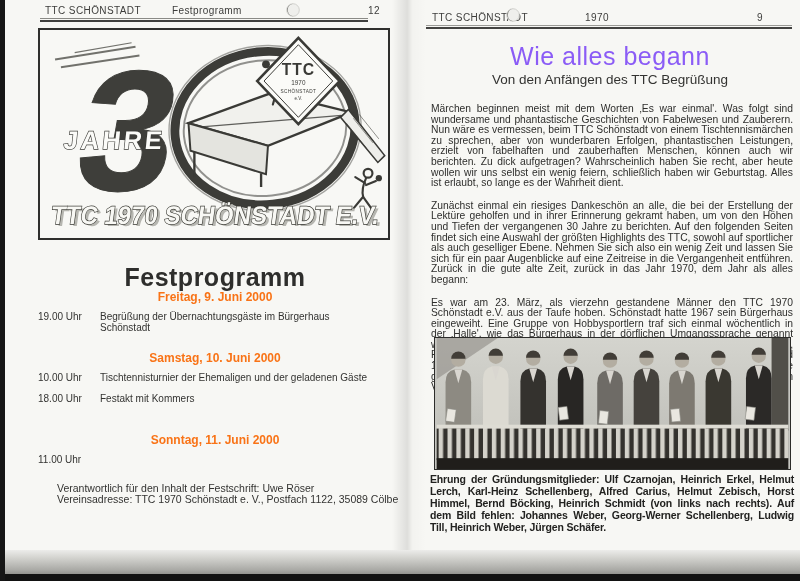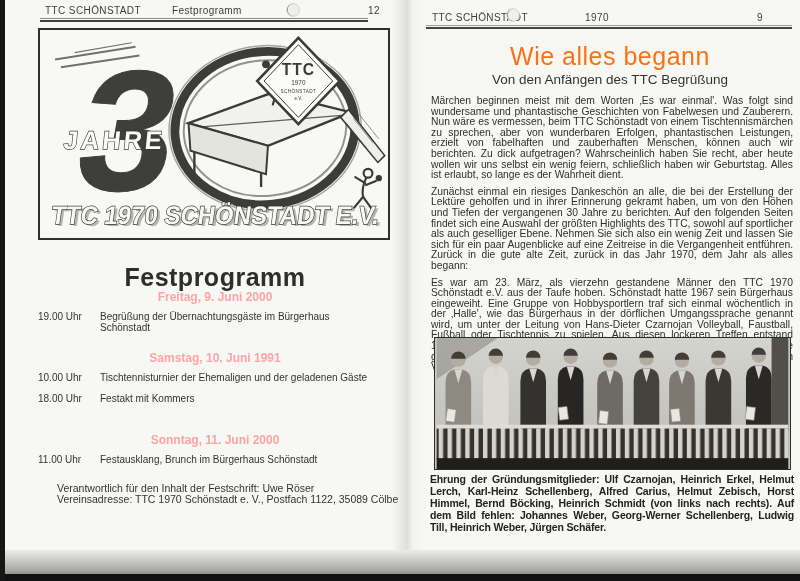--- a/index.html
+++ b/index.html
@@ -22,36 +22,36 @@
         border-top:1px solid #9a9a96;border-bottom:2px solid #434341;}
   .crescent{position:absolute;width:14px;height:14px;}
 
   
   .artbox{position:absolute;left:38px;top:28px;width:352px;height:212px;
         border:2px solid #2f2f2d;background:#f8f8f5;}
   .artbox svg{display:block;width:100%;height:100%;}
   .lp-title{position:absolute;left:40px;top:246px;width:350px;text-align:center;
         font-size:25px;font-weight:bold;color:#2e2e2c;letter-spacing:0.5px;}
   .day{position:absolute;left:40px;width:350px;text-align:center;
-        font-size:12px;font-weight:bold;color:#fca5a5;}
+        font-size:12px;font-weight:bold;color:#f97316;}
   .ev{position:absolute;left:38px;width:340px;display:flex;font-size:10px;color:#333331;}
   .ev .t{width:62px;flex:none;}
   .ev .x{margin-left:0;}
   .lp-hr{position:absolute;left:40px;top:477px;width:350px;border-top:2px solid #55555
   2;}
   .foot{position:absolute;left:42px;width:350px;font-size:10.5px;color:#333331;white-space:nowrap;margin-left:15px;}
 
   
   .rp-title{position:absolute;left:428px;top:42px;width:364px;text-align:center;
-        font-size:25px;font-weight:400;color:#f97316;letter-spacing:0.5px;}
+        font-size:25px;font-weight:400;color:#8b5cf6;letter-spacing:0.5px;}
   .rp-sub{position:absolute;left:428px;top:72px;width:364px;text-align:center;
         font-size:13.5px;color:#333331;}
   .rp-body{position:absolute;left:431px;top:92px;width:362px;
         font-size:10.3px;line-height:10.6px;text-align:justify;color:#2e2e2c;}
-  .rp-body p{margin:4px 0 6px 0;}
+  .rp-body p{margin:12px 0 6px 0;}
   .photo{position:absolute;left:434px;top:337px;width:357px;height:133px;
         border:1.5px solid #2c2c2a;background:#c7c7c2;}
   .photo svg{display:block;width:100%;height:100%;}
   .caption{position:absolute;left:430px;top:473px;width:364px;
         font-size:10.5px;line-height:12px;font-weight:bold;text-align:justify;
         color:#222220;letter-spacing:-0.15px;}
   .art-text{font-family:"Liberation Sans",sans-serif;}
 </style>
 </head>
 <body>
@@ -131,34 +131,33 @@
   </div>
 
   <h1 class="lp-title">Festprogramm</h1>
 
   <div class="day" style="top:290px;">Freitag, 9. Juni 2000</div>
   <div class="ev" style="top:311px;">
     <span class="t">19.00 Uhr</span>
     <span class="x">Begrüßung der Übernachtungsgäste im Bürgerhaus Schönstadt</span>
   </div>
 
-  <div class="day" style="top:351px;">Samstag, 10. Juni 1991</div>
+  <div class="day" style="top:351px;">Samstag, 10. Juni 2000</div>
   <div class="ev" style="top:372px;">
     <span class="t">10.00 Uhr</span>
     <span class="x">Tischtennisturnier der Ehemaligen und der geladenen Gäste</span>
   </div>
   <div class="ev" style="top:393px;">
     <span class="t">18.00 Uhr</span>
     <span class="x">Festakt mit Kommers</span>
   </div>
 
   <div class="day" style="top:433px;">Sonntag, 11. Juni 2000</div>
-  <div class="ev" style="top:454px;">
+  <div class="ev" style="top:454px;gap:44px;">
     <span class="t">11.00 Uhr</span>
-    <span class="x">Festausklang, Brunch im Bürgerhaus Schönstadt</span>
   </div>
 
   <div class="lp-hr"></div>
   <div class="foot" style="top:482px;">Verantwortlich für den Inhalt der Festschrift: Uwe Röser</div>
   <div class="foot" style="top:493px;">Vereinsadresse: TTC 1970 Schönstadt e. V., Postfach 1122, 35089 Cölbe</div>
 
   <div class="hdr" style="left:432px;top:12px;">TTC SCHÖNSTADT</div>
   <span class="crescent" style="left:506px;top:8px;">
     <svg viewBox="0 0 14 14" width="14" height="14">
       <circle cx="7" cy="7" r="6.3" fill="#efefec" stroke="#c9c9c5" stroke-width="0.8"></circle>

